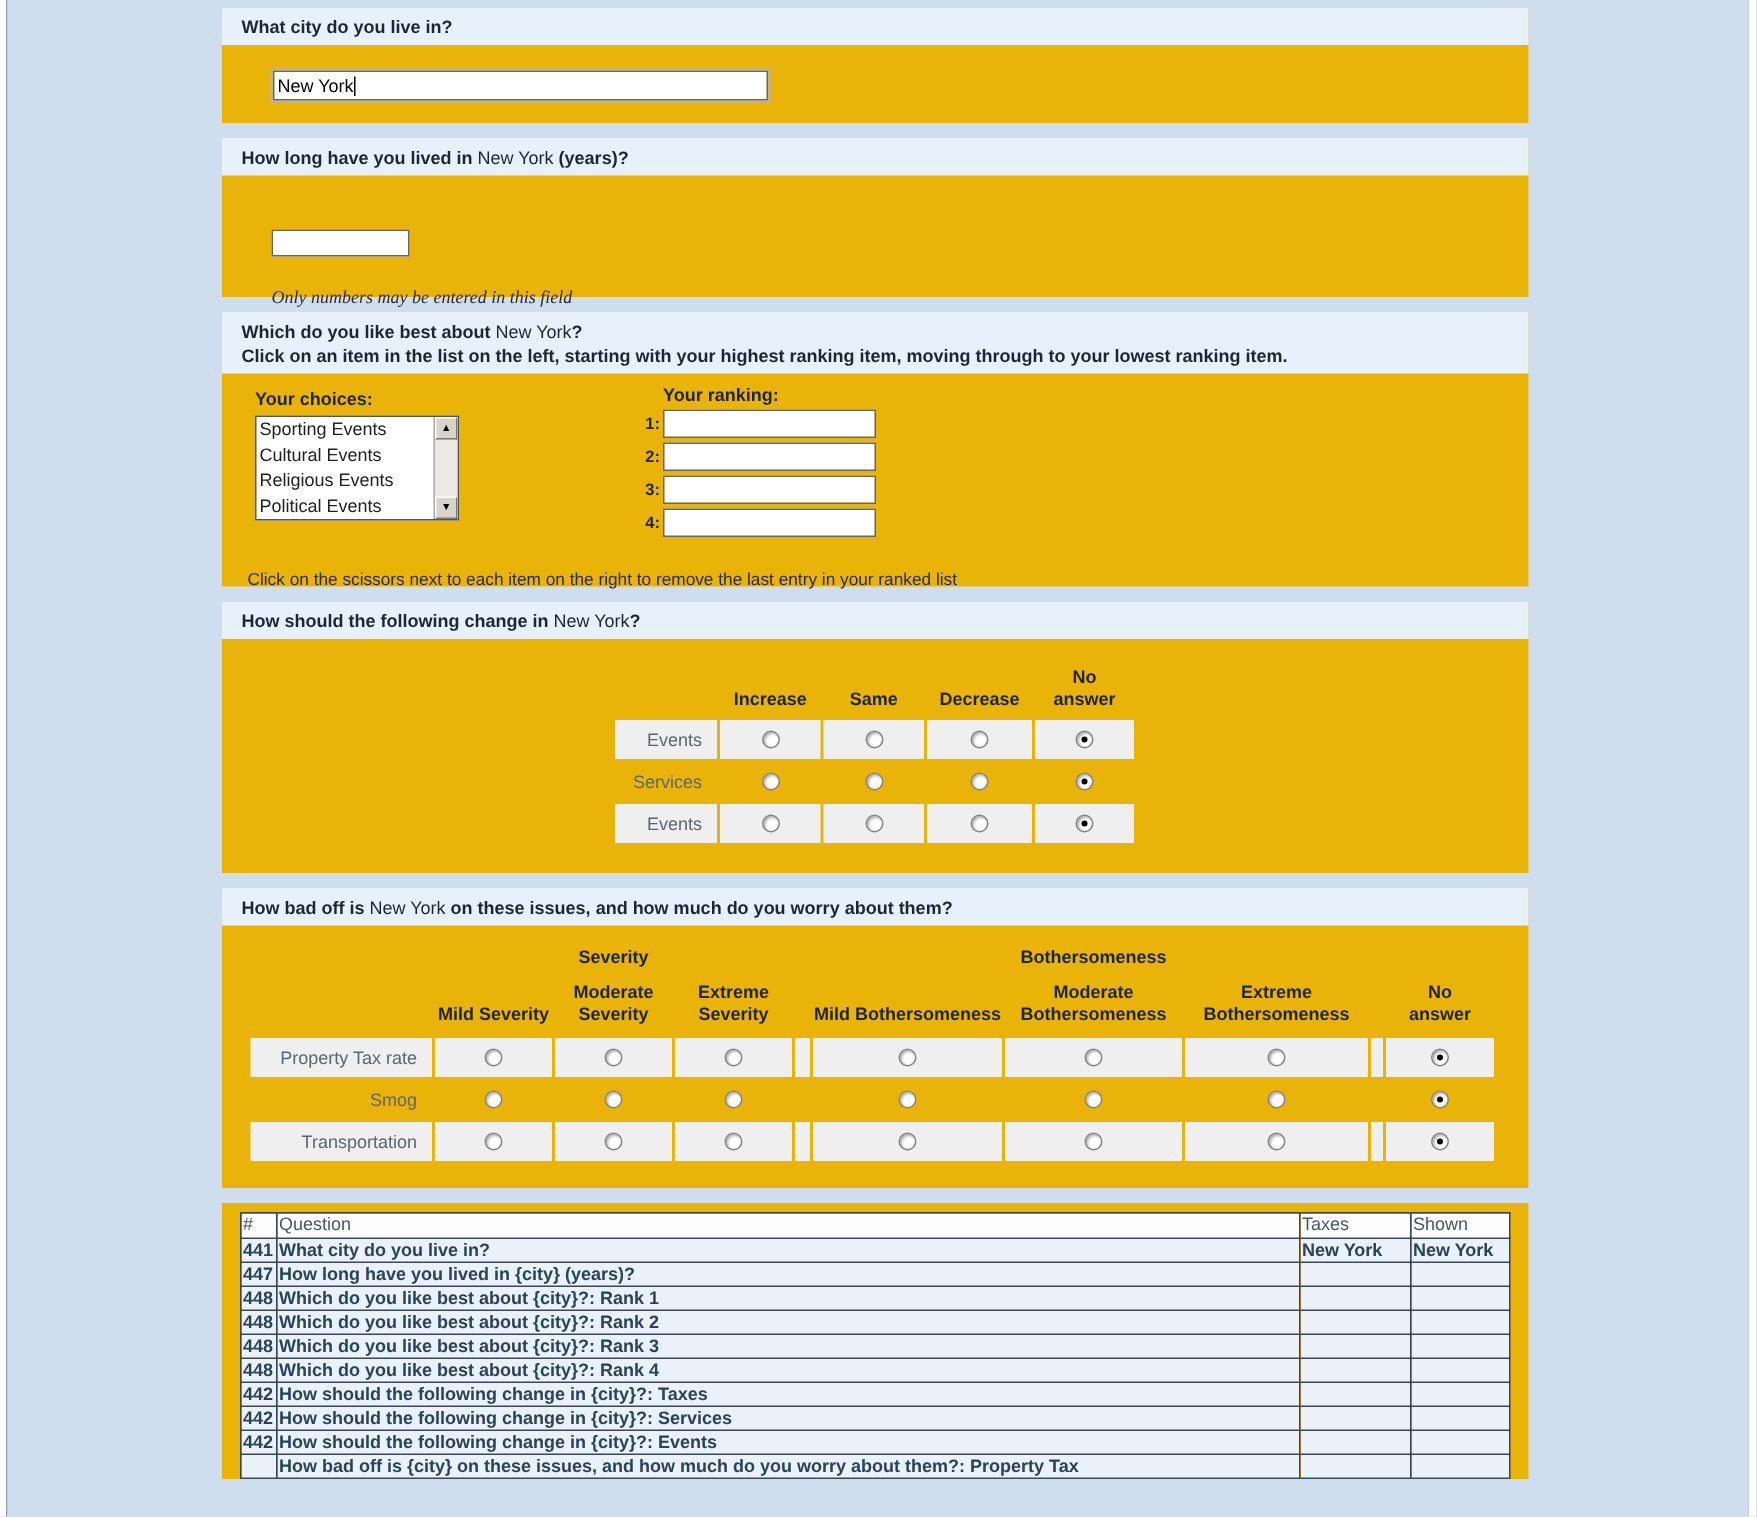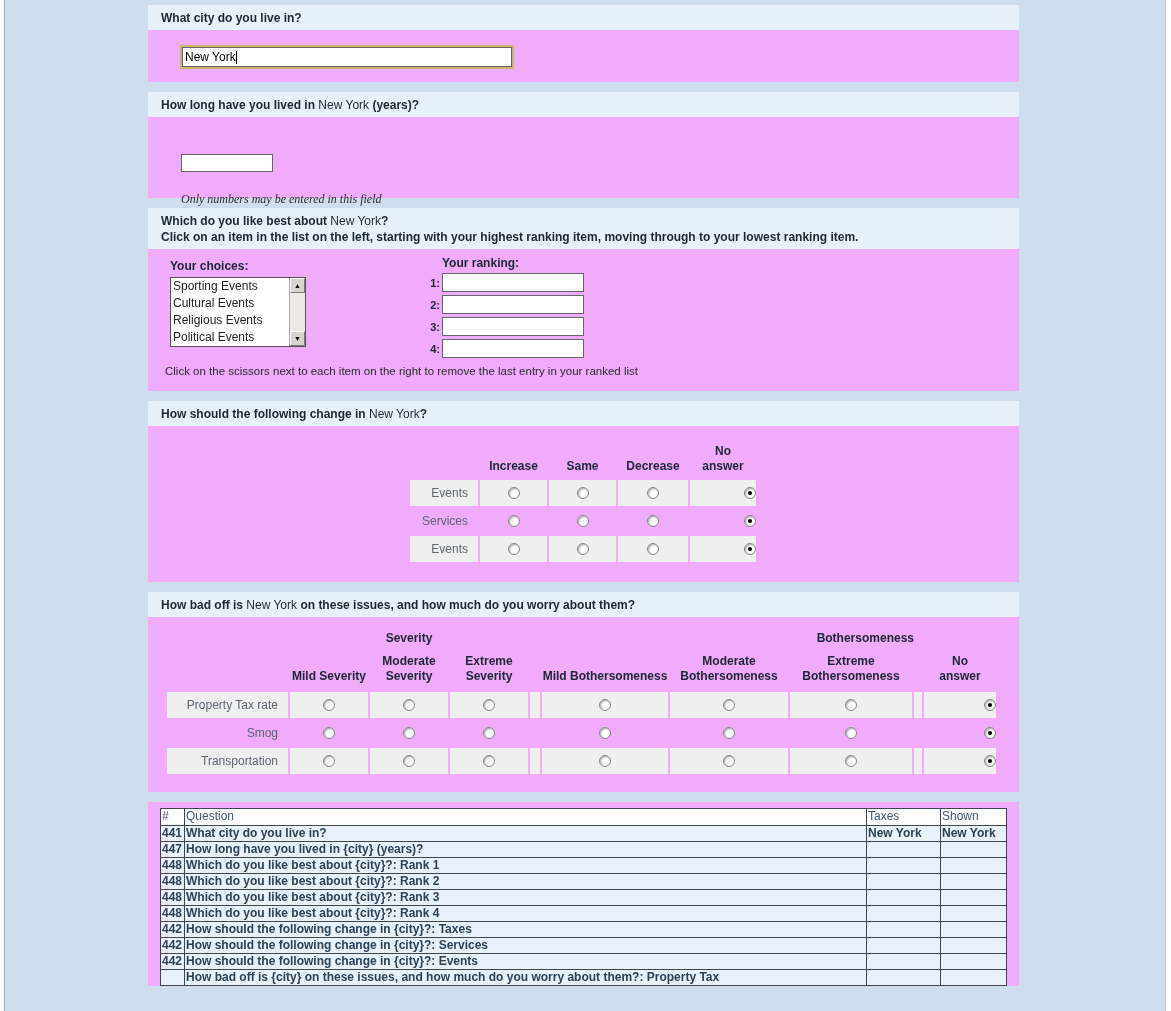--- a/index.html
+++ b/index.html
@@ -11,21 +11,21 @@
   }
   .edge-left {
     position: absolute; left: 0; top: 0; bottom: 0; width: 5px;
     background: #ffffff; border-right: 1px solid #9aa7b4;
   }
   .edge-right {
     position: absolute; right: 0; top: 0; bottom: 0; width: 6px;
     background: #ffffff; border-left: 1px solid #c2cad4;
   }
   .main-col { margin: 5px 0 0 148px; width: 871px; }
-  .panel { background: #f0abfc; margin-bottom: 10px; }
+  .panel { background: #eab308; margin-bottom: 10px; }
   .panel-header {
     background: #e7f1fc;
     padding: 5px 13px 4px 13px;
     font-size: 12px; font-weight: bold; color: #1d2633;
     line-height: 16px;
   }
   .reg { font-weight: normal; }
   .panel-body { position: relative; }
 
   
@@ -71,26 +71,26 @@
     font-size: 7px; color: #000; text-align: center; line-height: 13px;
   }
   .scroll-btn.up { top: 0; }
   .scroll-btn.down { bottom: 0; }
   .ranking-block { position: absolute; left: 278px; top: 7px; }
   .ranking-label { margin-left: 16px; }
   .rank-row { margin-top: 3px; display: flex; align-items: center; }
   .rank-num { width: 14px; font-size: 11px; font-weight: bold; color: #1d2633; text-align: right; margin-right: 2px; }
   .rank-input { width: 142px; height: 19px; border: 1px solid #666; background: #fff; font-size: 12px; }
   .q3-footnote {
-    position: absolute; left: 17px; top: 116px;
+    position: absolute; left: 17px; top: 132px;
     font-size: 11.5px; color: #2b2b2b;
   }
   .grid-row { display: flex; margin-bottom: 2px; }
   .gcell { margin-right: 2px; display: flex; align-items: center; justify-content: center; }
-  .gcell:last-child { margin-right: 0; justify-content: flex-end; }
+  .gcell:last-child { margin-right: 0; }
   .glabel { justify-content: flex-end; padding-right: 10px; font-size: 12px; color: #5d6570; }
   .shaded .gcell { background: #efefef; }
   .ghead { font-size: 12px; font-weight: bold; color: #1d2633; text-align: center; line-height: 15px; align-items: flex-end; background: transparent !important; }
   .radio {
     width: 12px; height: 12px; border-radius: 50%;
     background: #fff; border: 1px solid #848484;
     box-shadow: inset 1px 1px 2px rgba(0,0,0,0.35);
     display: inline-flex; align-items: center; justify-content: center;
   }
   .radio.selected::after {

